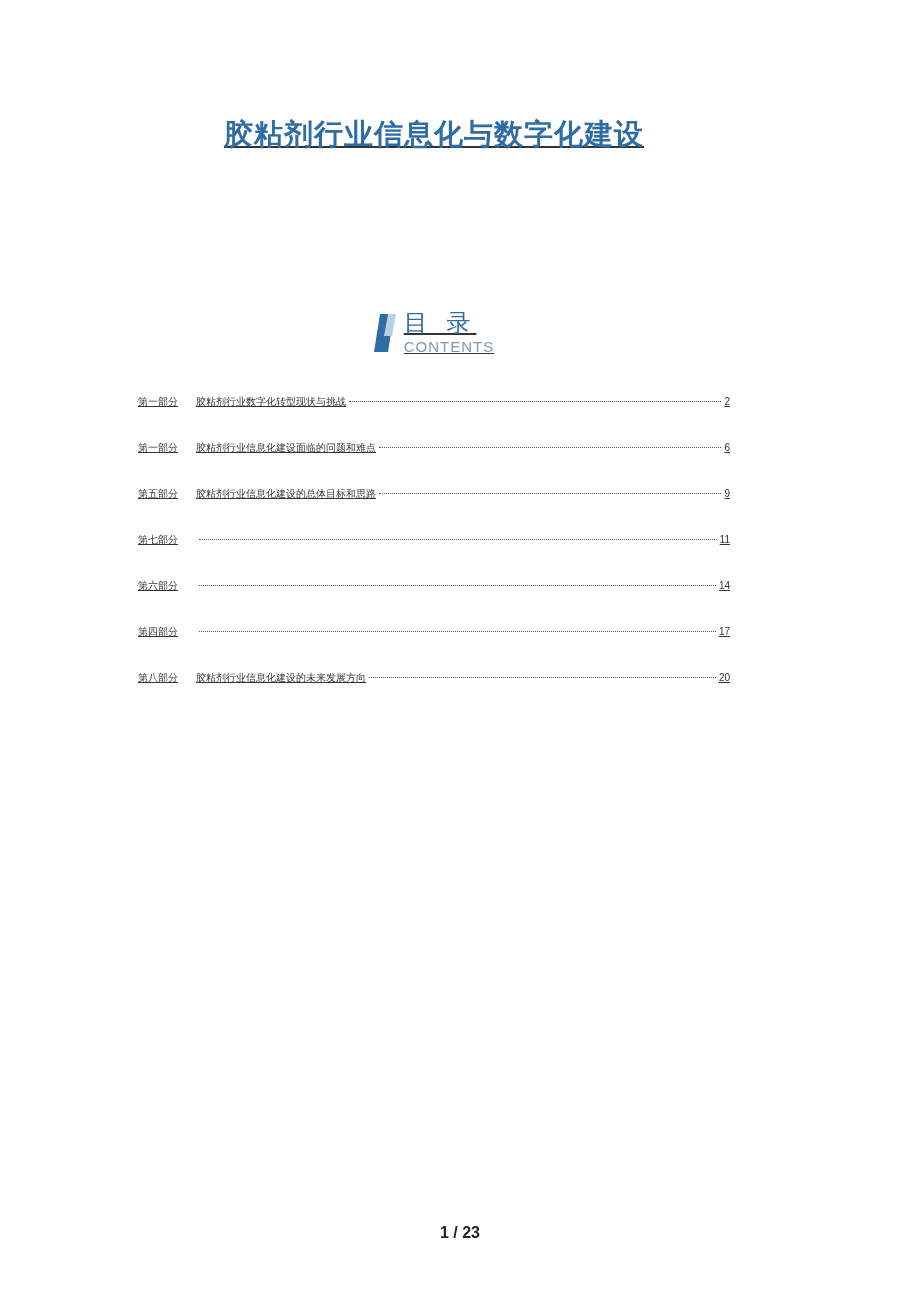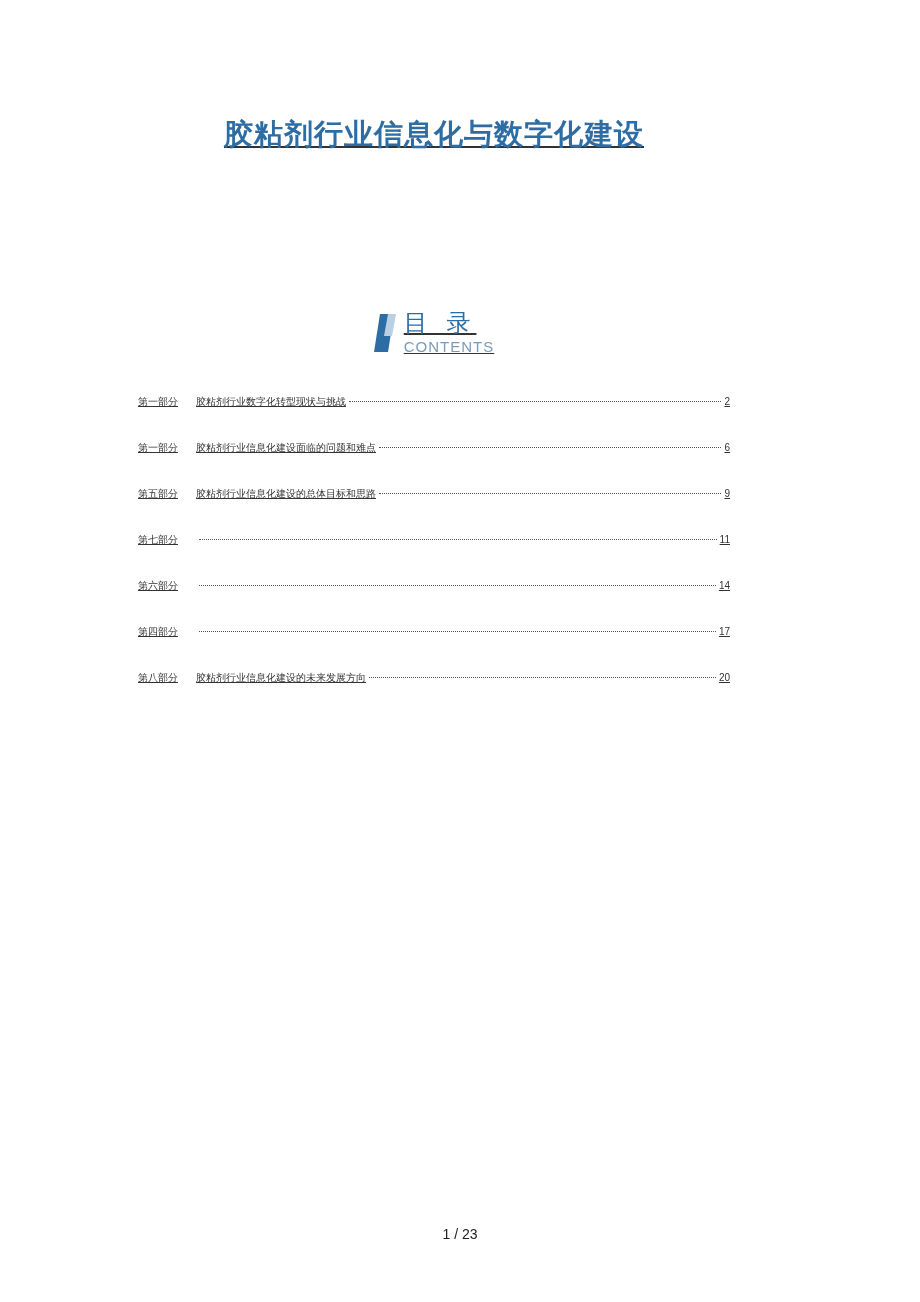--- a/index.html
+++ b/index.html
@@ -79,22 +79,22 @@
   }
   .toc-page {
     flex: 0 0 auto;
   }
   .footer {
     position: absolute;
     bottom: 60px;
     left: 0;
     width: 100%;
     text-align: center;
-    font-size: 14px;
-    font-weight: normal;
+    font-size: 16px;
+    font-weight: bold;
     color: #222;
   }
 </style>
 </head>
 <body>
 
 <div class="page">
 
   <h1 class="title">胶粘剂行业信息化与数字化建设</h1>
 

